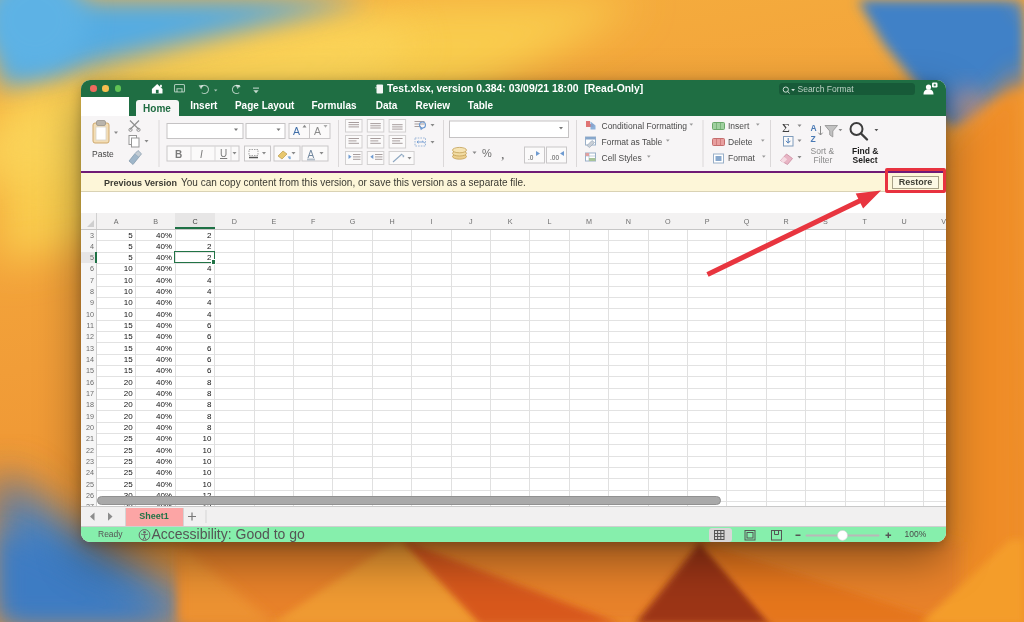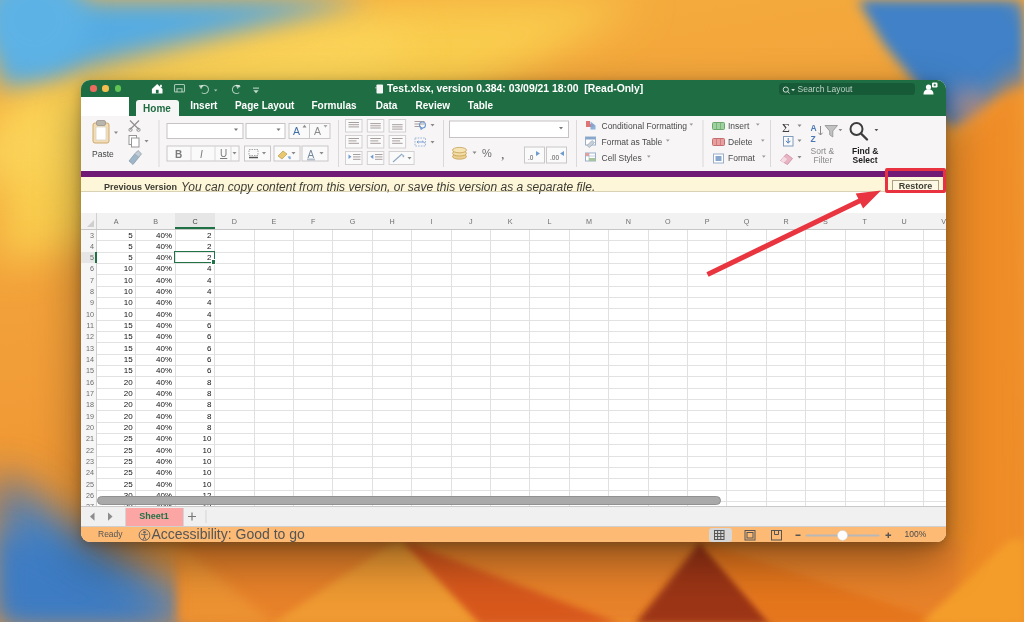--- a/index.html
+++ b/index.html
@@ -7,23 +7,23 @@
 #wall{position:absolute;inset:0;}
 #win{position:absolute;left:81px;top:80px;width:865px;height:462px;border-radius:9px;background:#fff;
  box-shadow:0 18px 45px rgba(0,0,0,.40),0 3px 12px rgba(0,0,0,.25);overflow:hidden;}
 #titlebar{position:absolute;left:0;top:0;width:100%;height:17px;background:#1f6e43;}
 .tl{position:absolute;top:5.2px;width:6.6px;height:6.6px;border-radius:50%;}
 #tabrow{position:absolute;left:0;top:17px;width:100%;height:19px;background:#1f6e43;margin-left:48px;}
 #hometab{position:absolute;left:6.5px;top:2.7px;width:43px;height:16.3px;background:#f7f6f6;border-radius:3px 3px 0 0;
  color:#1e6b41;font-size:10px;font-weight:700;text-align:center;line-height:17px;}
 .tab{position:absolute;top:0;height:19px;line-height:18px;color:#fff;font-size:10px;font-weight:600;transform:translateX(-50%);}
 #ribbon{position:absolute;left:0;top:36px;width:100%;height:55px;background:#f7f5f6;}
-#ybar{position:absolute;left:0;top:91px;width:100%;height:21px;background:#fdf6d8;border-top:6px solid #701a75;border-bottom:1px solid #d9d2b4;}
+#ybar{position:absolute;left:0;top:91px;width:100%;height:21px;background:#fdf6d8;border-top:2px solid #701a75;border-bottom:1px solid #d9d2b4;}
 #ybar .b1{position:absolute;left:23px;top:0;line-height:20px;font-size:9px;font-weight:700;color:#3b3b33;}
-#ybar .b2{position:absolute;left:100px;top:0;line-height:20px;font-size:12px;color:#3b3b33;font-style:italic;}
+#ybar .b2{position:absolute;left:100px;top:0;line-height:20px;font-size:10px;color:#3b3b33;}
 #restore{position:absolute;left:811px;top:3px;width:47px;height:12.5px;background:#fcf8e4;border:1px solid #a8a186;border-radius:0;
  font-size:9px;font-weight:600;color:#3e3e35;text-align:center;line-height:11.5px;}
 #redbox{position:absolute;left:803.5px;top:87.5px;width:61px;height:25px;border:3px solid #e8323f;border-radius:2px;z-index:30;}
 #fbar{position:absolute;left:0;top:112px;width:100%;height:20px;background:#fff;border-bottom:1px solid #cbcbcb;}
 #fbar .nb{position:absolute;left:5.5px;top:0;line-height:19px;font-size:9px;color:#222;}
 #fbar .fx{position:absolute;left:137.5px;top:0;line-height:19px;font-size:9px;font-weight:700;color:#111;}
 #headrow{position:absolute;left:0;top:132.5px;width:100%;height:17px;background:#f3f2f2;border-bottom:1px solid #c6c6c6;}
 .ch{position:absolute;top:4px;transform:translateX(-50%);font-size:7.2px;color:#6e6e6e;}
 #chsel{position:absolute;left:94.3px;top:0;width:39.4px;height:16px;background:#e7e6e6;border-bottom:2px solid #1e7145;}
 #chsel2{position:absolute;left:114.0px;top:4px;transform:translateX(-50%);font-size:7.2px;color:#3f3f3f;}
@@ -37,21 +37,21 @@
 #gutter{position:absolute;left:0;top:0;width:15.5px;height:100%;background:#f6f6f6;border-right:1px solid #cfcfcf;}
 .rn{position:absolute;left:0;width:13px;height:11.33px;line-height:11.33px;font-size:7.2px;color:#6b6b6b;text-align:right;z-index:3;}
 #rnsel{position:absolute;left:0;top:22.66px;width:15.5px;height:11.33px;background:#e7e6e6;border-right:2px solid #1e7145;}
 .dc{position:absolute;width:39.4px;height:11.33px;line-height:11.93px;font-size:8px;color:#111;text-align:right;padding-right:3.2px;}
 #selbox{position:absolute;left:93.3px;top:21.66px;width:40.4px;height:12.33px;border:1.8px solid #217346;z-index:5;}
 #selbox:after{content:"";position:absolute;right:-2.5px;bottom:-2.5px;width:3.6px;height:3.6px;background:#217346;border:1px solid #fff;}
 #hscroll{position:absolute;left:16px;top:415.8px;width:624px;height:9.5px;background:#a9a9a9;border:1px solid #919191;border-radius:5px;z-index:6;}
 #sheetbar{position:absolute;left:0;top:426.4px;width:100%;height:19.2px;background:#f1f0f0;border-top:1px solid #c9c9c9;}
 #sheettab{position:absolute;left:43.6px;top:1px;width:59px;height:18.2px;background:#fca5a5;border:1px solid #d5d5d5;border-top:none;
  color:#217346;font-weight:700;font-size:9px;text-align:center;line-height:17px;}
-#statusbar{position:absolute;left:0;top:445.6px;width:100%;height:16.4px;background:#fdba74;border-top:1px solid #cfcfcf;}
+#statusbar{position:absolute;left:0;top:445.6px;width:100%;height:16.4px;background:#86efac;border-top:1px solid #cfcfcf;}
 #statusbar .rd{position:absolute;left:17px;top:0;line-height:15px;font-size:8.5px;color:#555;}
 #statusbar .ac{position:absolute;left:70.5px;top:0;line-height:15px;font-size:14px;color:#555;}
 #statusbar .zl{position:absolute;left:823.5px;top:0;line-height:15px;font-size:8.5px;color:#4a4a4a;}
 #viewbtn{position:absolute;left:628px;top:1.5px;width:22.5px;height:13.5px;background:#d8d7d7;border-radius:3px;}
 </style></head>
 <body>
 <div id="stage">
 <svg id="wall" width="1024" height="622" viewBox="0 0 1024 622">
  <defs>
   <filter id="b20" x="-60%" y="-60%" width="220%" height="220%">
@@ -120,21 +120,21 @@
   </svg>
   <div style="position:absolute;left:306px;top:0;width:380px;line-height:17px;font-size:10.4px;font-weight:700;color:#fff;">Test.xlsx, version 0.384: 03/09/21 18:00&nbsp; [Read-Only]</div>
   <div style="position:absolute;left:697.5px;top:2.5px;width:136.5px;height:12.5px;background:#175a38;border-radius:3.5px;">
    <svg width="136" height="12.5">
             <g fill="none" stroke="#cfe0d6" stroke-width="1">
     <circle cx="6.8" cy="5.6" r="2.6"></circle>
               <path d="M8.7,7.5 L10.6,9.4"></path>
             </g>
     <path d="M12.2,5 l1.9,2.2 l1.9,-2.2 z" fill="#cfe0d6"></path>
    </svg>
-   <span style="position:absolute;left:19px;top:0;line-height:12.5px;font-size:8.5px;color:#bdd2c5;">Search Layout</span>
+   <span style="position:absolute;left:19px;top:0;line-height:12.5px;font-size:8.5px;color:#bdd2c5;">Search Format</span>
   </div>
   <svg width="20" height="14" style="position:absolute;left:840px;top:2px;">
    <circle cx="7.5" cy="5" r="2.6" fill="#fff"></circle>
    <path d="M2.5,12.5 C2.5,8.8 4.6,7.3 7.5,7.3 C10.4,7.3 12.5,8.8 12.5,12.5 Z" fill="#fff"></path>
    <rect x="11" y="0.5" width="5.5" height="5" rx="1.2" fill="#fff"></rect>
    <path d="M12.5,3 h2.5 M13.75,1.8 v2.5" stroke="#1f6e43" stroke-width="0.9"></path>
   </svg>
  </div>
  <div id="tabrow">
   <div id="hometab">Home</div>

